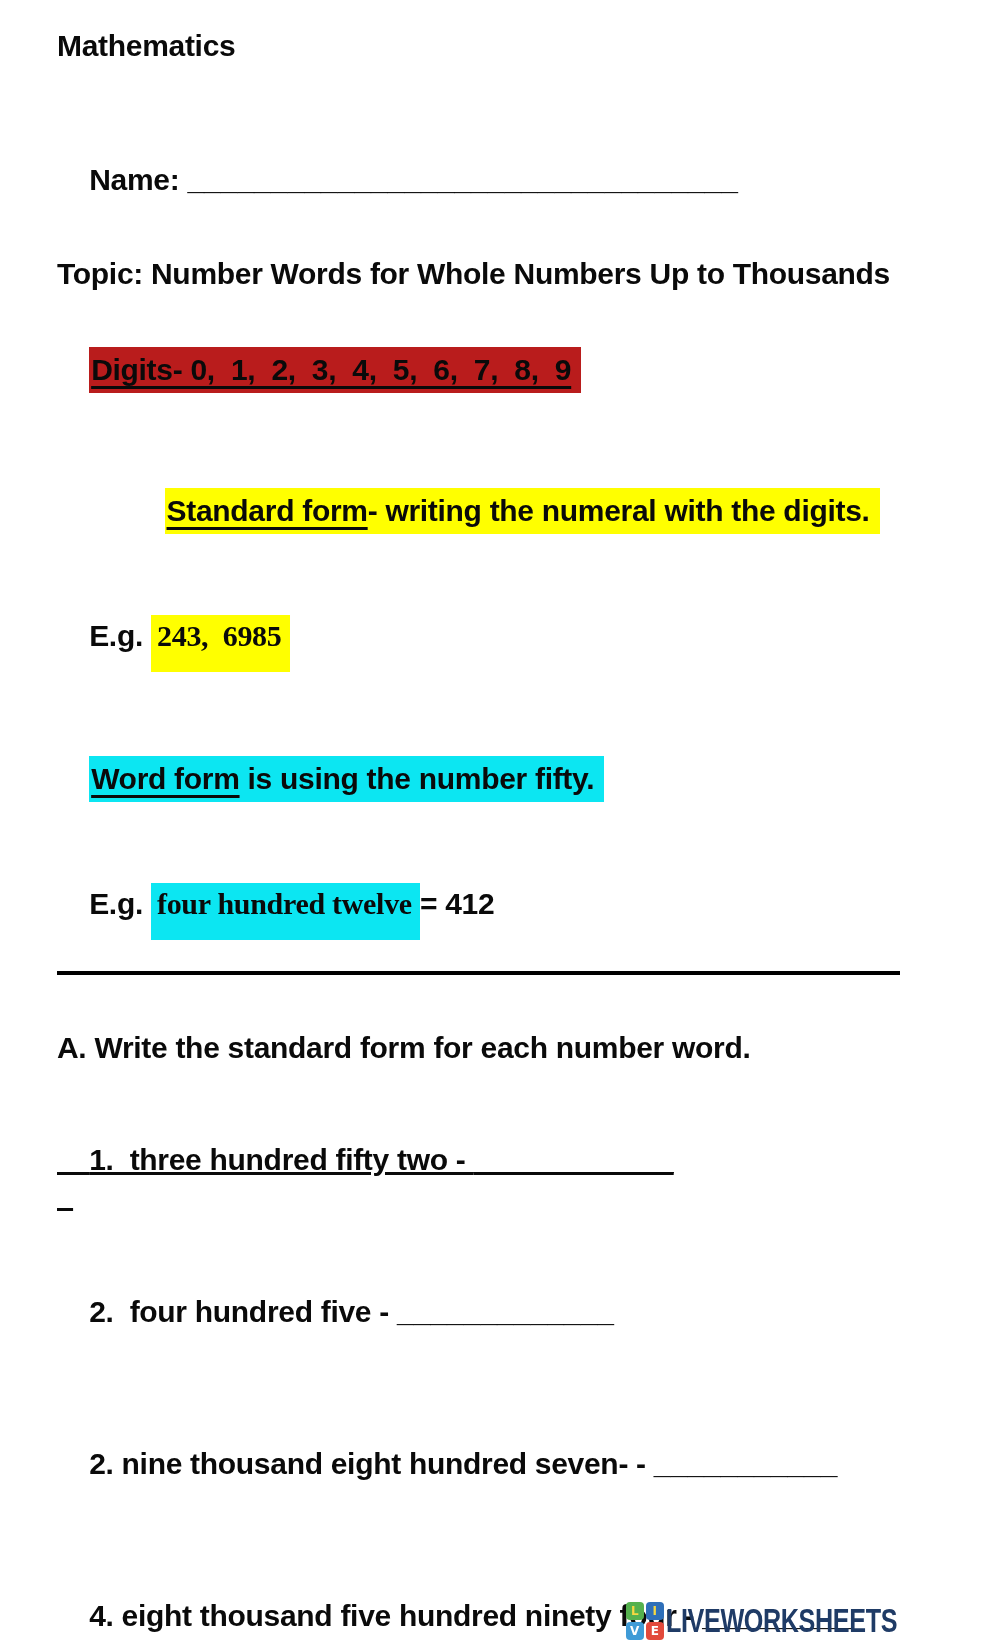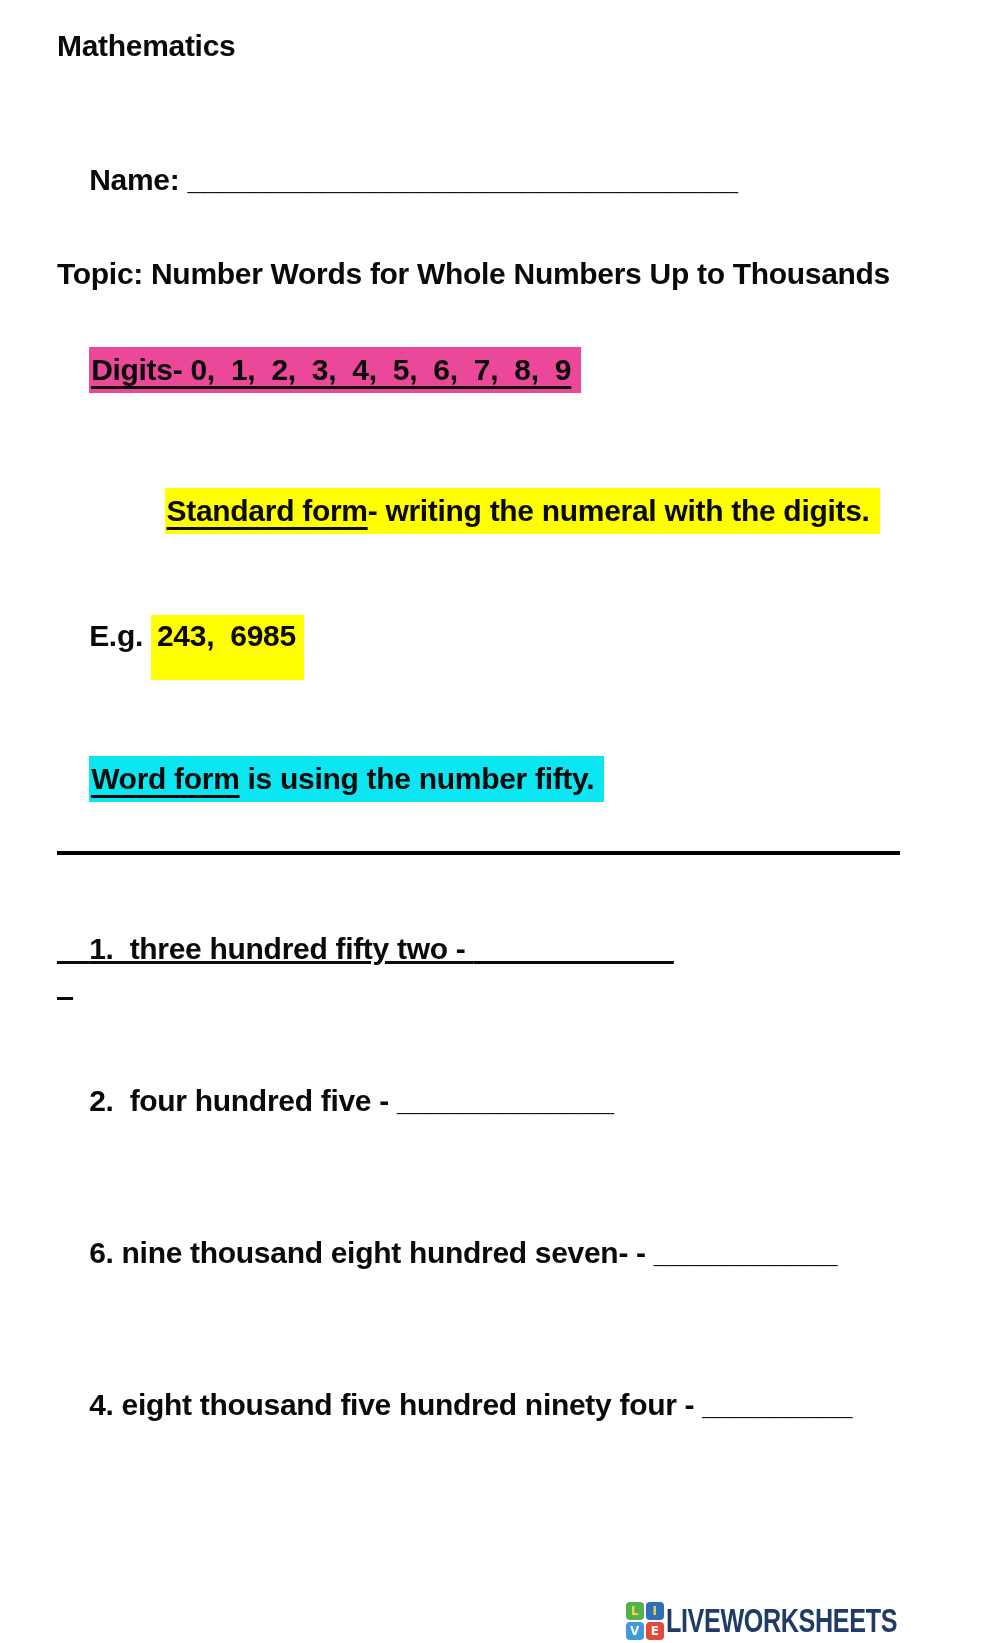--- a/index.html
+++ b/index.html
@@ -32,21 +32,22 @@
   .standard-row { margin-top: 23px; text-align: center; }
   .eg1-row { margin-top: 12px; }
   .word-row { margin-top: 30px; }
   .eg2-row { margin-top: 12px; }
 
   .hl-block {
     display: inline-block;
     padding: 5px 10px 5px 2px;
   }
   .hl-inline {
-    padding: 4px 8px 28px 6px;
+    padding: 4px 8px 20px 6px;
+    font-family: Liberation Serif, serif;
   }
   .u {
     text-decoration: underline;
     text-decoration-thickness: 3px;
     text-underline-offset: 6px;
   }
   .divider {
     margin-top: 13px;
     margin-left: 57px;
     width: 843px;
@@ -104,47 +105,51 @@
 
   <div class="row subject-row">Mathematics</div>
 
   <div class="row name-row">
     <span class="t">Name: </span><span class="t blank">_________________________________</span>
   </div>
 
   <div class="row topic-row">Topic: Number Words for Whole Numbers Up to Thousands</div>
 
   <div class="row digits-row">
-    <span class="hl-block" style="background-color: #ec4899;"><span class="t u">Digits- 0,  1,  2,  3,  4,  5,  6,  7,  8,  9</span></span>
+    <span class="hl-block" style="background-color: #b91c1c;"><span class="t u">Digits- 0,  1,  2,  3,  4,  5,  6,  7,  8,  9</span></span>
   </div>
 
   <div class="row standard-row">
     <span class="hl-block" style="background-color: rgb(255, 255, 0);"><span class="t u">Standard form</span><span class="t">- writing the numeral with the digits.</span></span>
   </div>
 
   <div class="row eg1-row">
     <span class="t">E.g. </span><span class="t hl-inline" style="background-color: rgb(255, 255, 0);">243,  6985</span>
   </div>
 
   <div class="row word-row">
     <span class="hl-block" style="background-color: rgb(12, 230, 242);"><span class="t u">Word form</span><span class="t"> is using the number fifty.</span></span>
   </div>
 
+  <div class="row eg2-row">
+    <span class="t">E.g. </span><span class="t hl-inline" style="background-color: rgb(12, 230, 242);">four hundred twelve</span><span class="t">= 412</span>
+  </div>
 
   <hr class="divider">
 
+  <div class="row section-heading">A. Write the standard form for each number word.</div>
 
   <div class="row item-a1">
     <span class="t">1.  three hundred fifty two - </span><span class="t blank">____________</span>
   </div>
   <div class="row item-a">
     <span class="t">2.  four hundred five - </span><span class="t blank">_____________</span>
   </div>
   <div class="row item-a">
-    <span class="t">6. nine thousand eight hundred seven- - </span><span class="t blank">___________</span>
+    <span class="t">2. nine thousand eight hundred seven- - </span><span class="t blank">___________</span>
   </div>
   <div class="row item-a">
     <span class="t">4. eight thousand five hundred ninety four - </span><span class="t blank">_________</span>
   </div>
 
   <div class="footer">
     <div class="logo-grid">
       <div class="logo-cell yellow-letter" style="background-color: rgb(85, 177, 78);">L</div>
       <div class="logo-cell yellow-letter" style="background-color: rgb(46, 111, 185);">I</div>
       <div class="logo-cell" style="background-color: rgb(63, 155, 215);">V</div>

